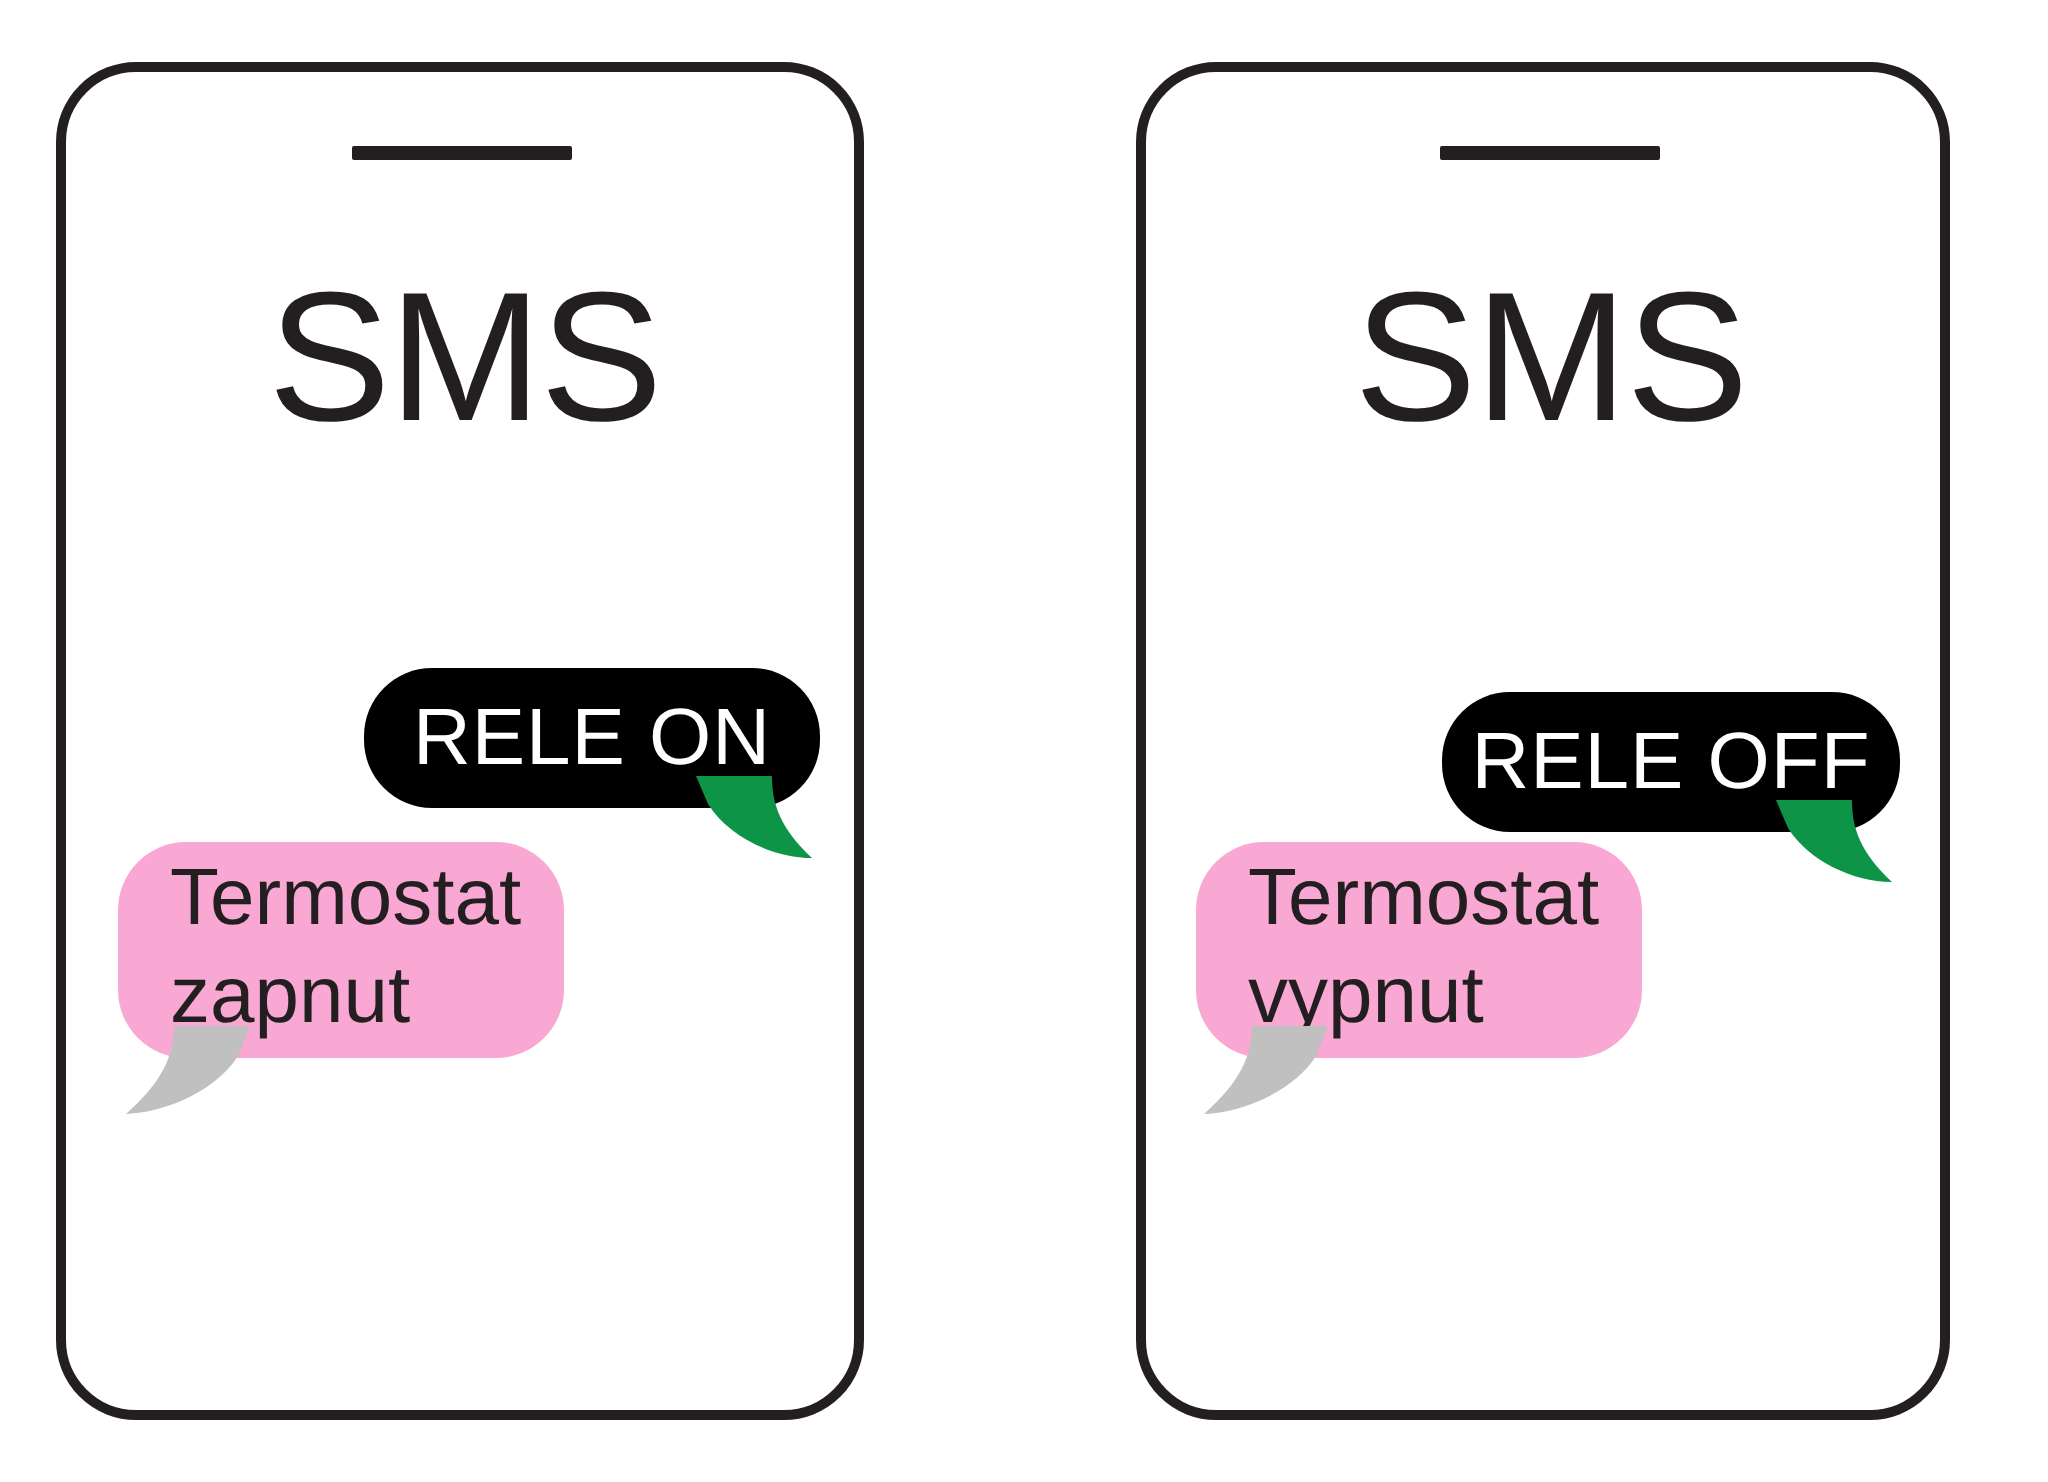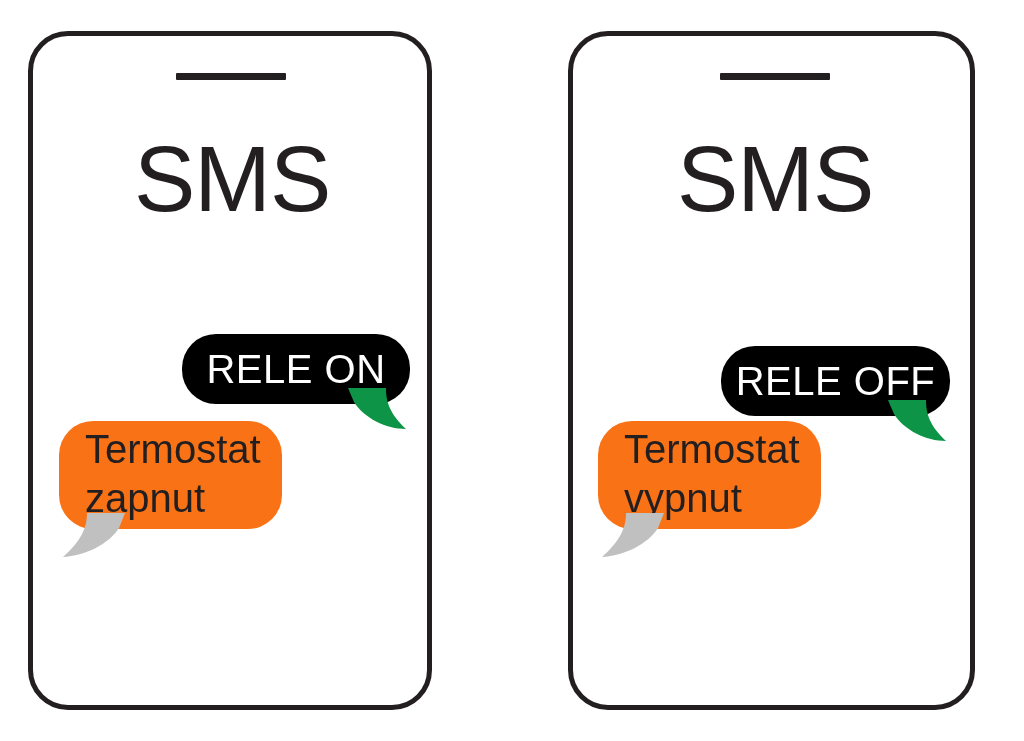--- a/index.html
+++ b/index.html
@@ -66,21 +66,21 @@
   .bubble-sent {
     background: #000000;
     color: #ffffff;
     font-size: 40px;
     line-height: 1.05;
     justify-content: center;
     letter-spacing: 0.5px;
   }
 
   .bubble-received {
-    background: #f97316;
+    background: #f9a8d4;
     color: #231f20;
     font-size: 40px;
     line-height: 1.22;
     justify-content: flex-start;
     padding-left: 26px;
     padding-bottom: 2px;
   }
 
   
   .tail-right {

